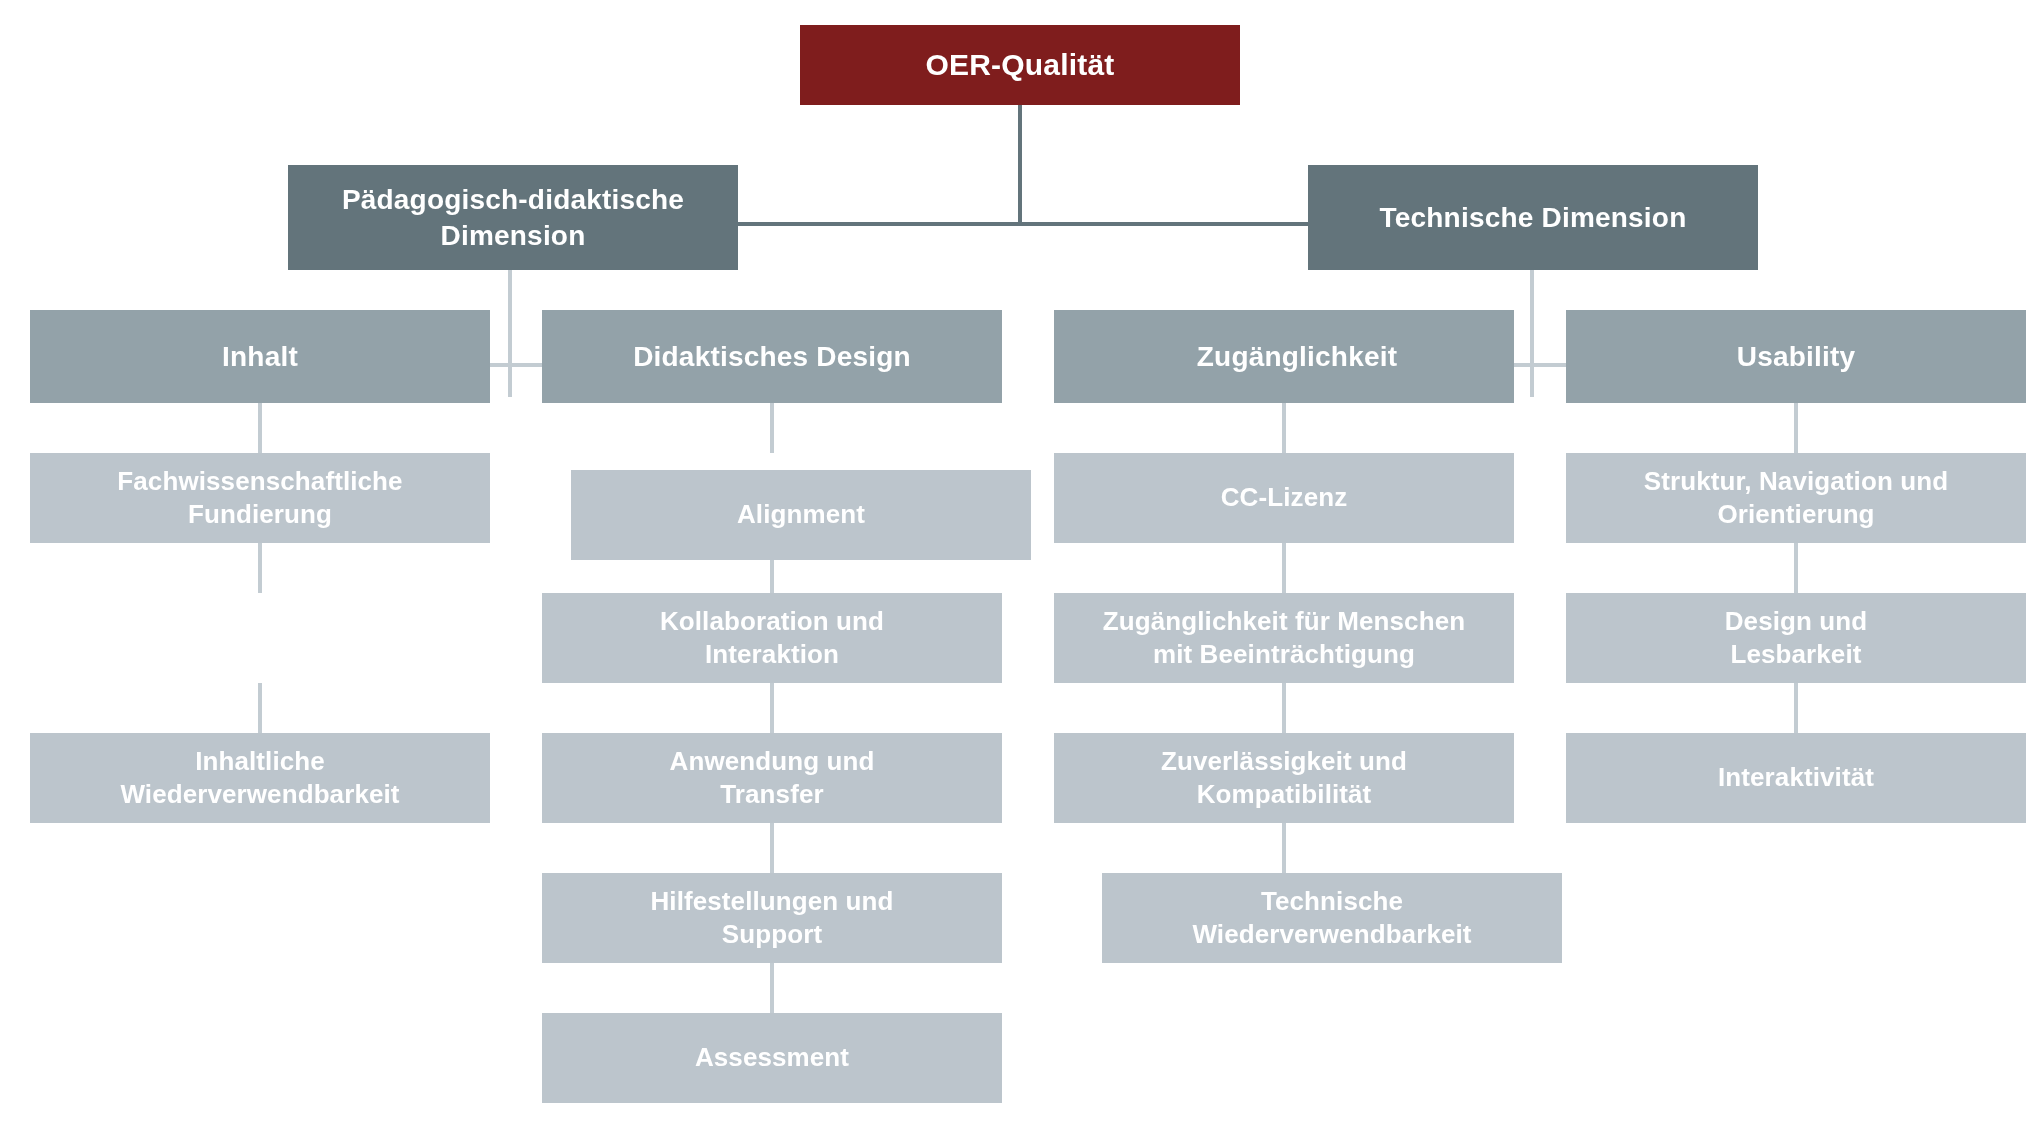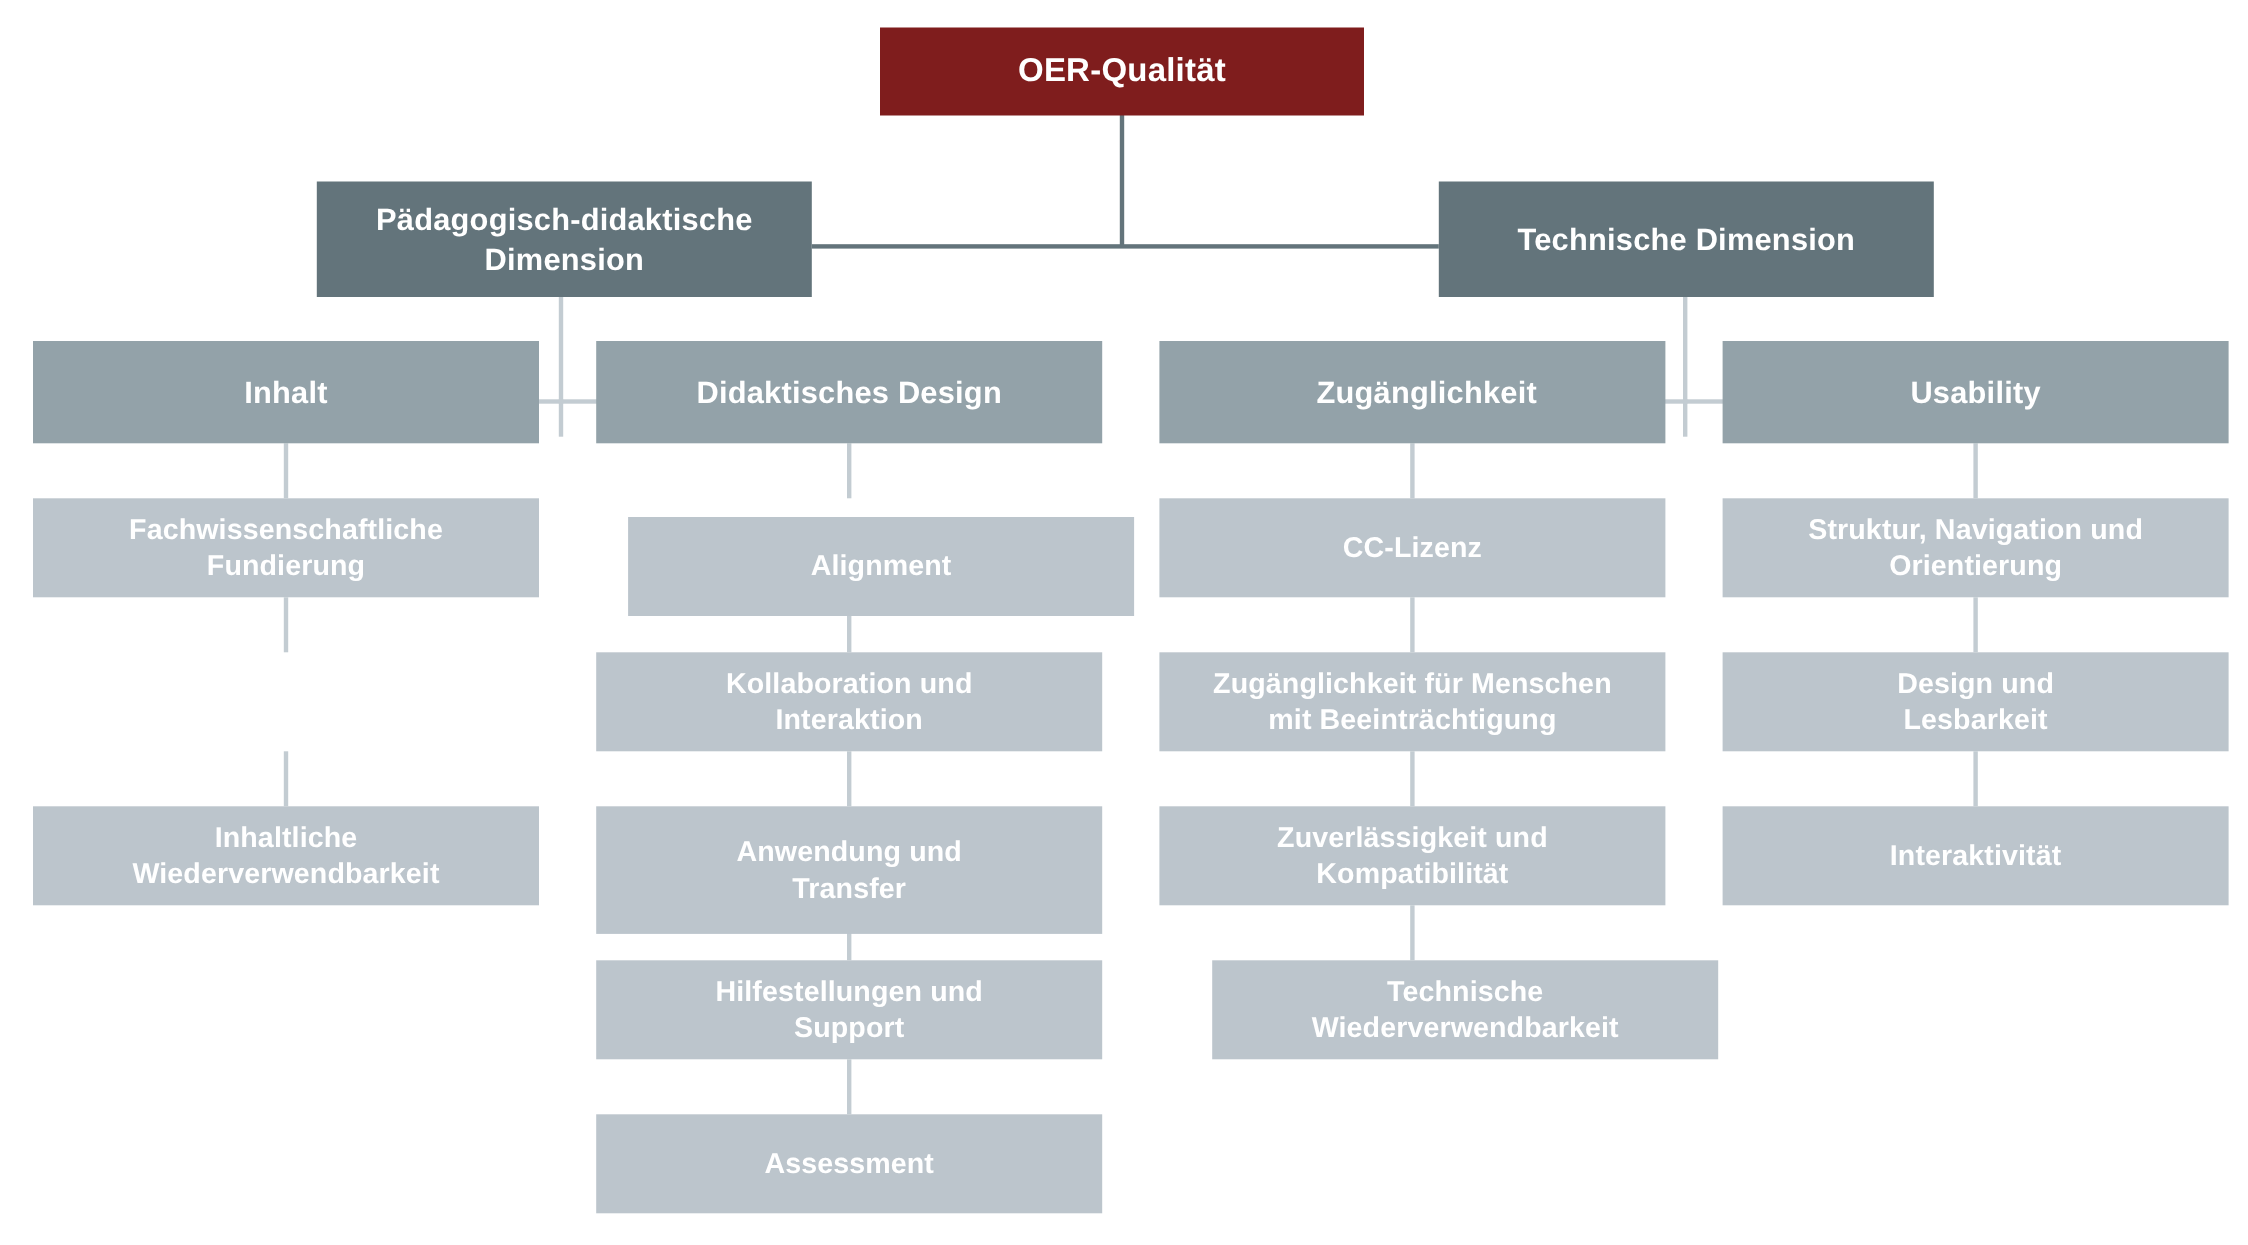--- a/index.html
+++ b/index.html
@@ -143,21 +143,21 @@
 Wiederverwendbarkeit</span>
   </div>
 
   <div class="node tier-leaf" style="left:542px; top:470px; width:460px; height:90px;margin-left:29px;">
     <span class="lbl">Alignment</span>
   </div>
   <div class="node tier-leaf" style="left:542px; top:593px; width:460px; height:90px;">
     <span class="lbl">Kollaboration und
 Interaktion</span>
   </div>
-  <div class="node tier-leaf" style="left:542px; top:733px; width:460px; height:116px;">
+  <div class="node tier-leaf" style="left:542px; top:733px; width:460px; height:90px;">
     <span class="lbl">Anwendung und
 Transfer</span>
   </div>
   <div class="node tier-leaf" style="left:542px; top:873px; width:460px; height:90px;">
     <span class="lbl">Hilfestellungen und
 Support</span>
   </div>
   <div class="node tier-leaf" style="left:542px; top:1013px; width:460px; height:90px;">
     <span class="lbl">Assessment</span>
   </div>

